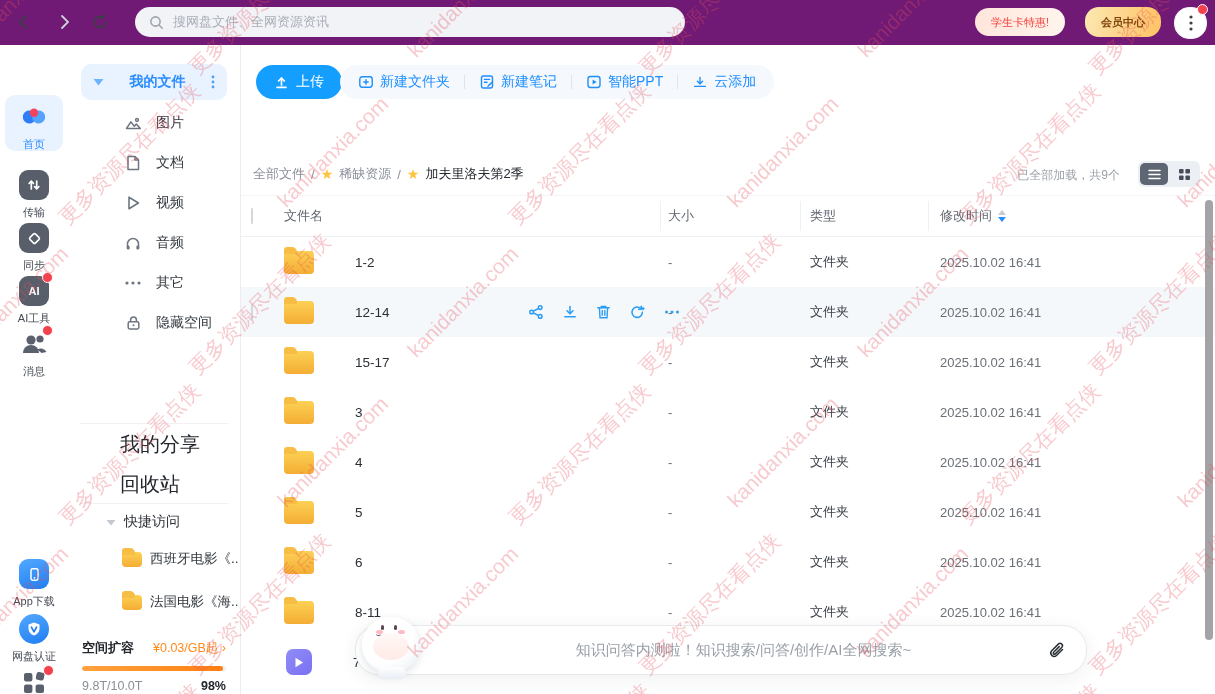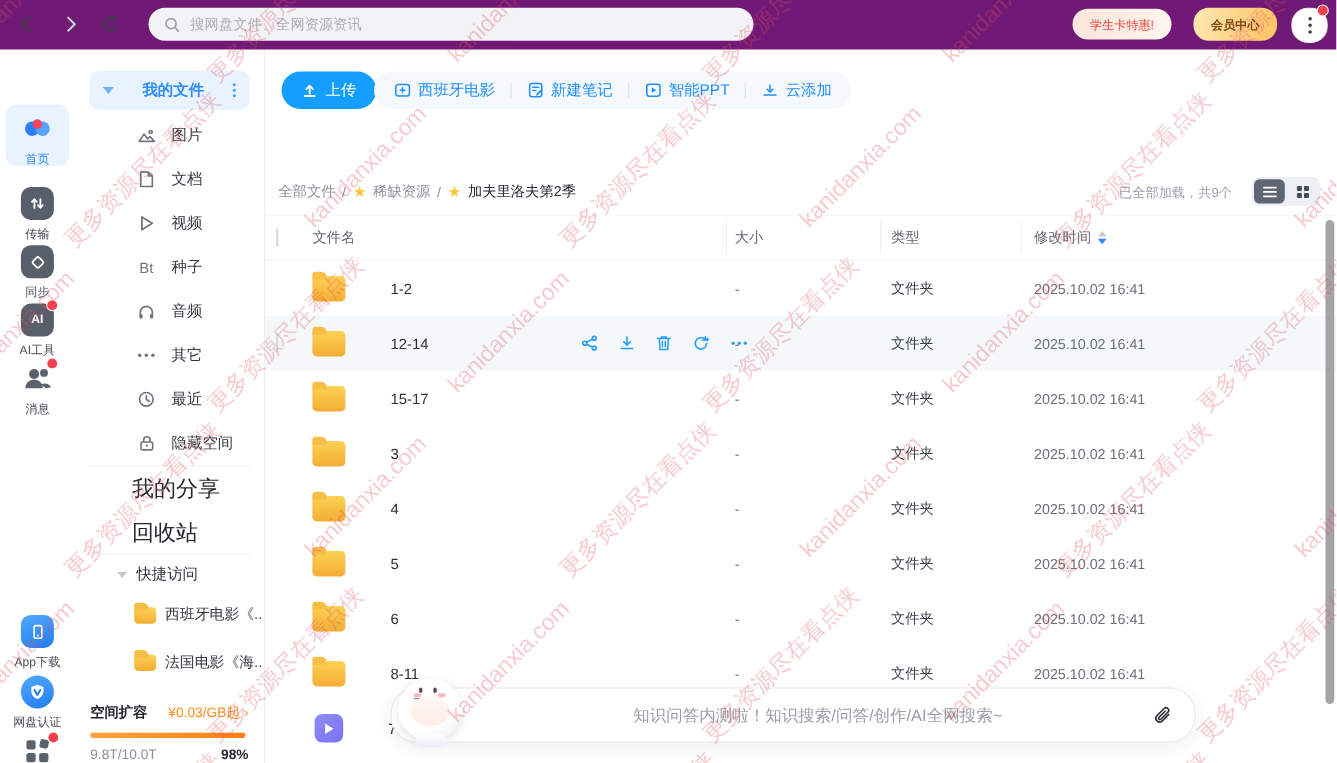--- a/index.html
+++ b/index.html
@@ -294,52 +294,37 @@
       <div class="cat">
     <span class="cic">
           <svg width="14" height="16" viewBox="0 0 14 16" fill="none" stroke="#6d7580" stroke-width="1.6" stroke-linejoin="round">
             <path d="M3 2.2v11.6l9.4-5.8z"></path>
           </svg>
         </span>
     <span>视频</span>
       </div>
       <div class="cat">
     <span class="cic">
-          <span style="font-size:13.5px;color:#6d7580;font-weight:500;">Bt</span>
-        </span>
-    <span>种子</span>
-      </div>
-      <div class="cat">
-    <span class="cic">
           <svg width="16" height="15" viewBox="0 0 16 15" fill="none" stroke="#6d7580" stroke-width="1.5" stroke-linecap="round">
             <path d="M2.5 12V8a5.5 5.5 0 0 1 11 0v4"></path>
             <rect x="1.8" y="9.5" width="2.8" height="4" rx="1.2" fill="#6d7580" stroke="none"></rect>
             <rect x="11.4" y="9.5" width="2.8" height="4" rx="1.2" fill="#6d7580" stroke="none"></rect>
           </svg>
         </span>
     <span>音频</span>
       </div>
       <div class="cat">
     <span class="cic">
           <svg width="16" height="4" viewBox="0 0 16 4" fill="#6d7580">
             <circle cx="2" cy="2" r="1.6"></circle>
             <circle cx="8" cy="2" r="1.6"></circle>
             <circle cx="14" cy="2" r="1.6"></circle>
           </svg>
         </span>
     <span>其它</span>
-      </div>
-      <div class="cat">
-    <span class="cic">
-          <svg width="16" height="16" viewBox="0 0 16 16" fill="none" stroke="#6d7580" stroke-width="1.5" stroke-linecap="round">
-            <circle cx="8" cy="8" r="6.2"></circle>
-            <path d="M8 4.8v3.4l2.6 1.6"></path>
-          </svg>
-        </span>
-    <span>最近</span>
       </div>
       <div class="cat">
     <span class="cic">
           <svg width="15" height="16" viewBox="0 0 15 16" fill="none" stroke="#6d7580" stroke-width="1.5" stroke-linejoin="round">
             <rect x="2.2" y="6.8" width="10.6" height="7.2" rx="1.4"></rect>
             <path d="M4.6 6.8V4.9a2.9 2.9 0 0 1 5.8 0v1.9"></path>
             <circle cx="7.5" cy="10.2" r="1" fill="#6d7580" stroke="none"></circle>
           </svg>
         </span>
     <span>隐藏空间</span>
@@ -388,21 +373,21 @@
         <path d="M3 12.3h9"></path>
       </svg>
     <span>上传</span>
   </div>
   <div class="tool-group">
     <div class="tg-item">
       <svg width="16" height="16" viewBox="0 0 16 16" fill="none" stroke="#1f8fff" stroke-width="1.4" stroke-linecap="round">
           <rect x="1.8" y="2.8" width="12.4" height="10.4" rx="2.4"></rect>
           <path d="M8 5.8v4.4M5.8 8h4.4"></path>
         </svg>
-      <span>西班牙电影</span>
+      <span>新建文件夹</span>
     </div>
     <div class="tg-sep"></div>
     <div class="tg-item">
       <svg width="16" height="16" viewBox="0 0 16 16" fill="none" stroke="#1f8fff" stroke-width="1.4" stroke-linecap="round">
           <rect x="2.5" y="2" width="11" height="12" rx="2"></rect>
           <path d="M5.4 5.4h5.2M5.4 8.2h2.6"></path>
           <path d="M8.6 11.4l4-4 1.2 1.2-4 4-1.6.4z" fill="#1f8fff" stroke="none"></path>
         </svg>
       <span>新建笔记</span>
     </div>

